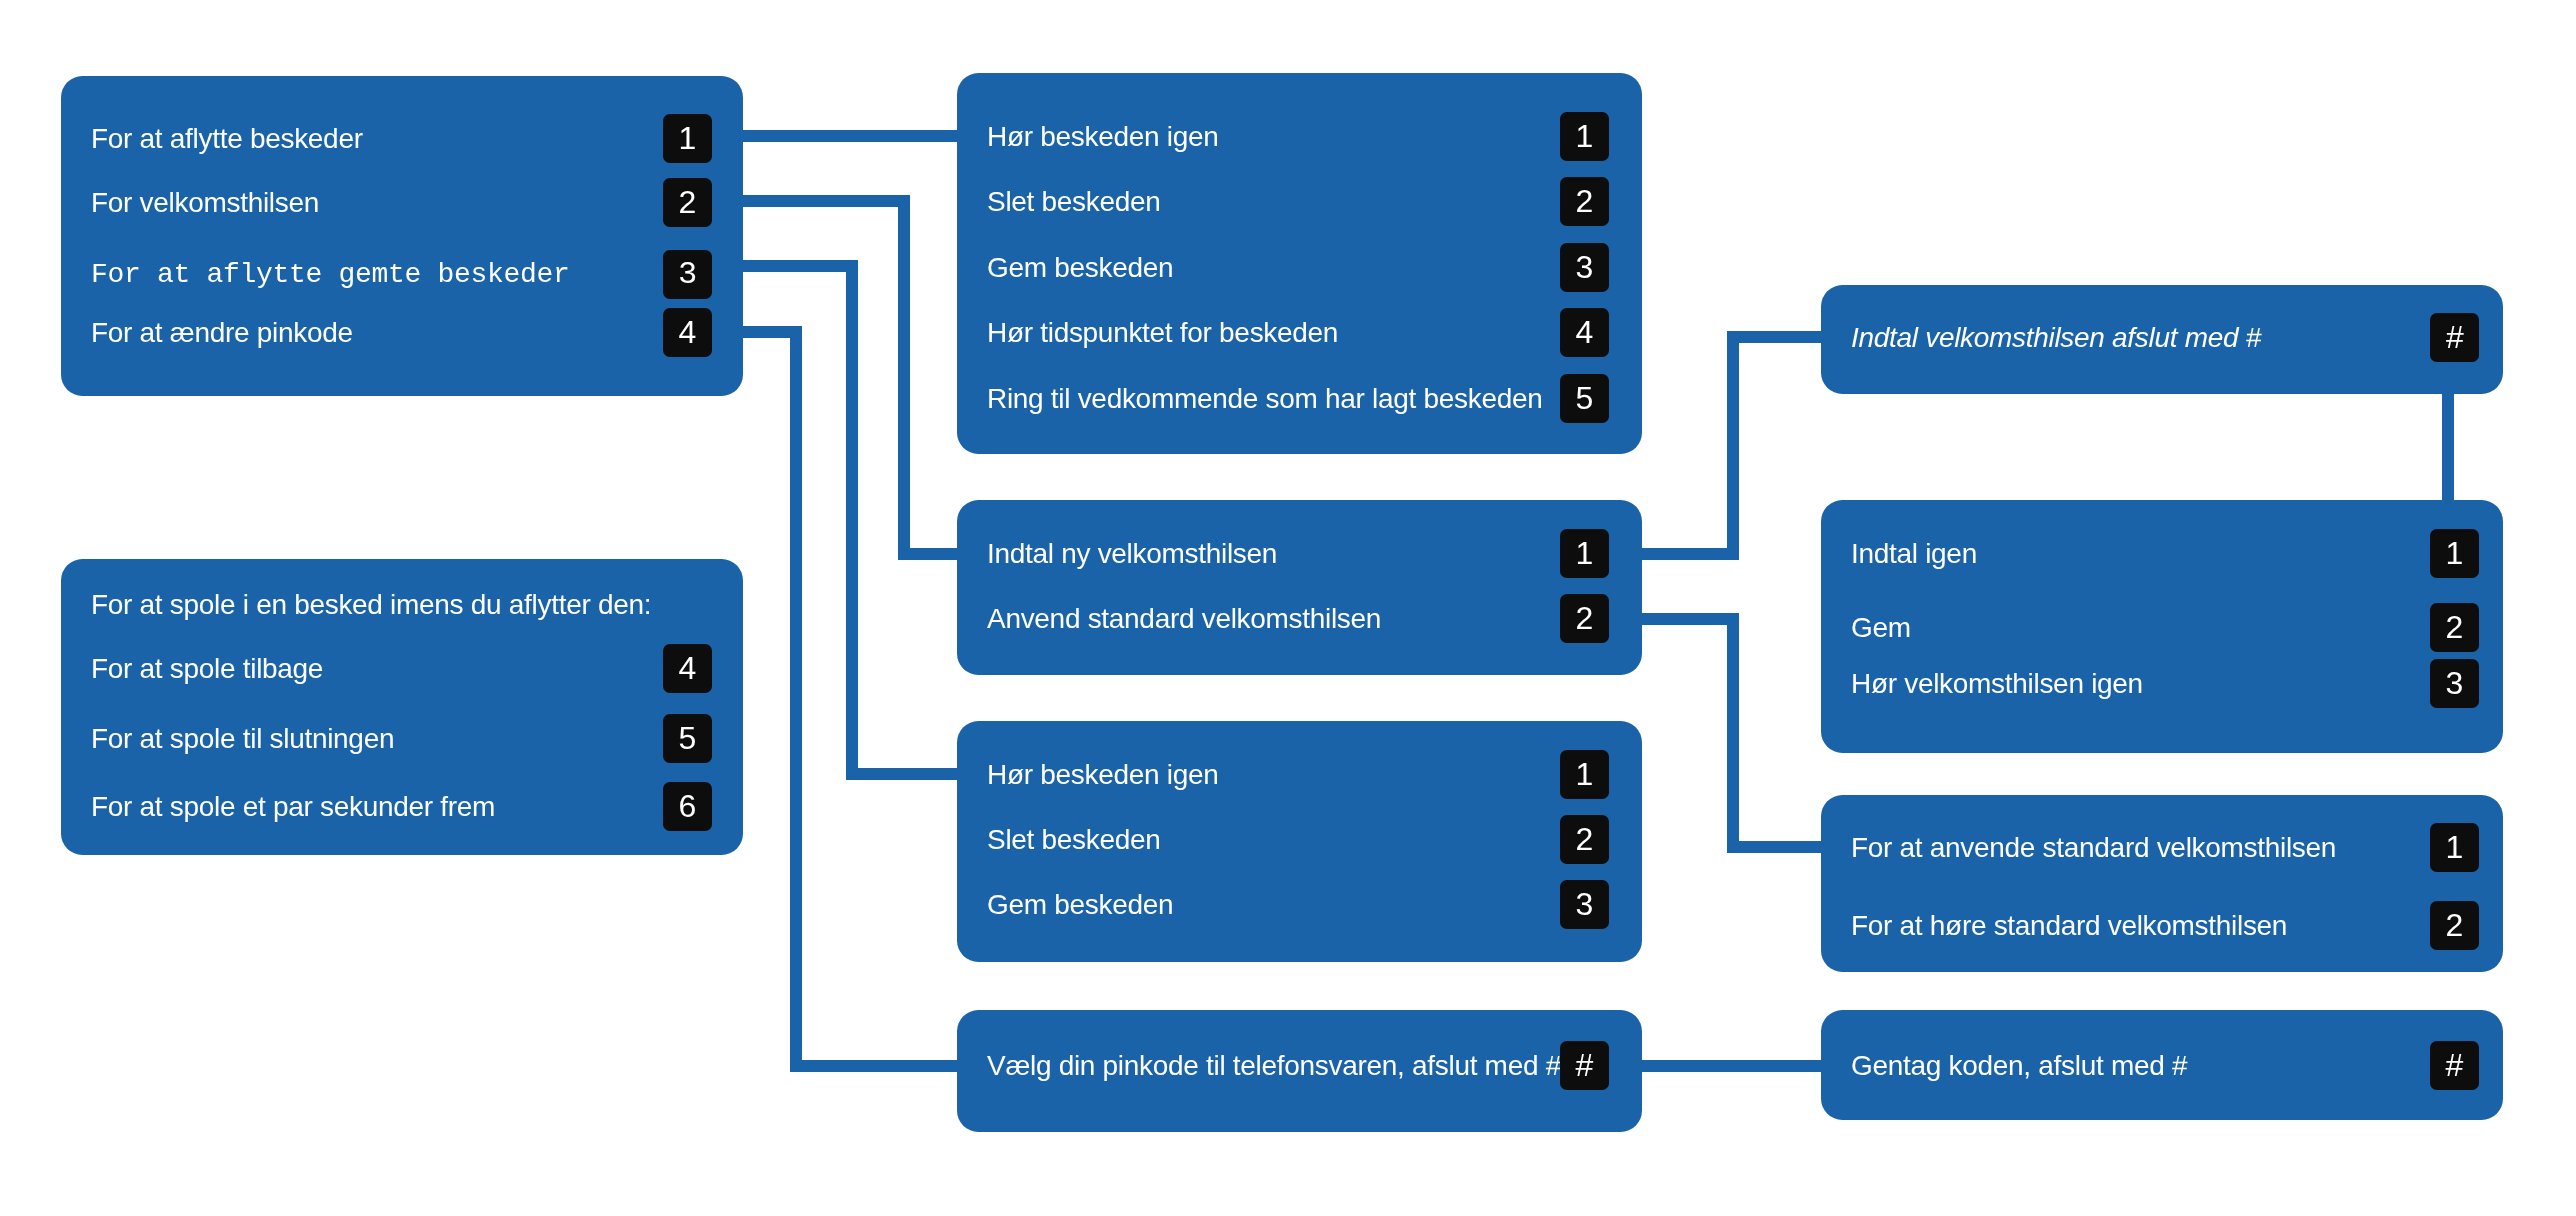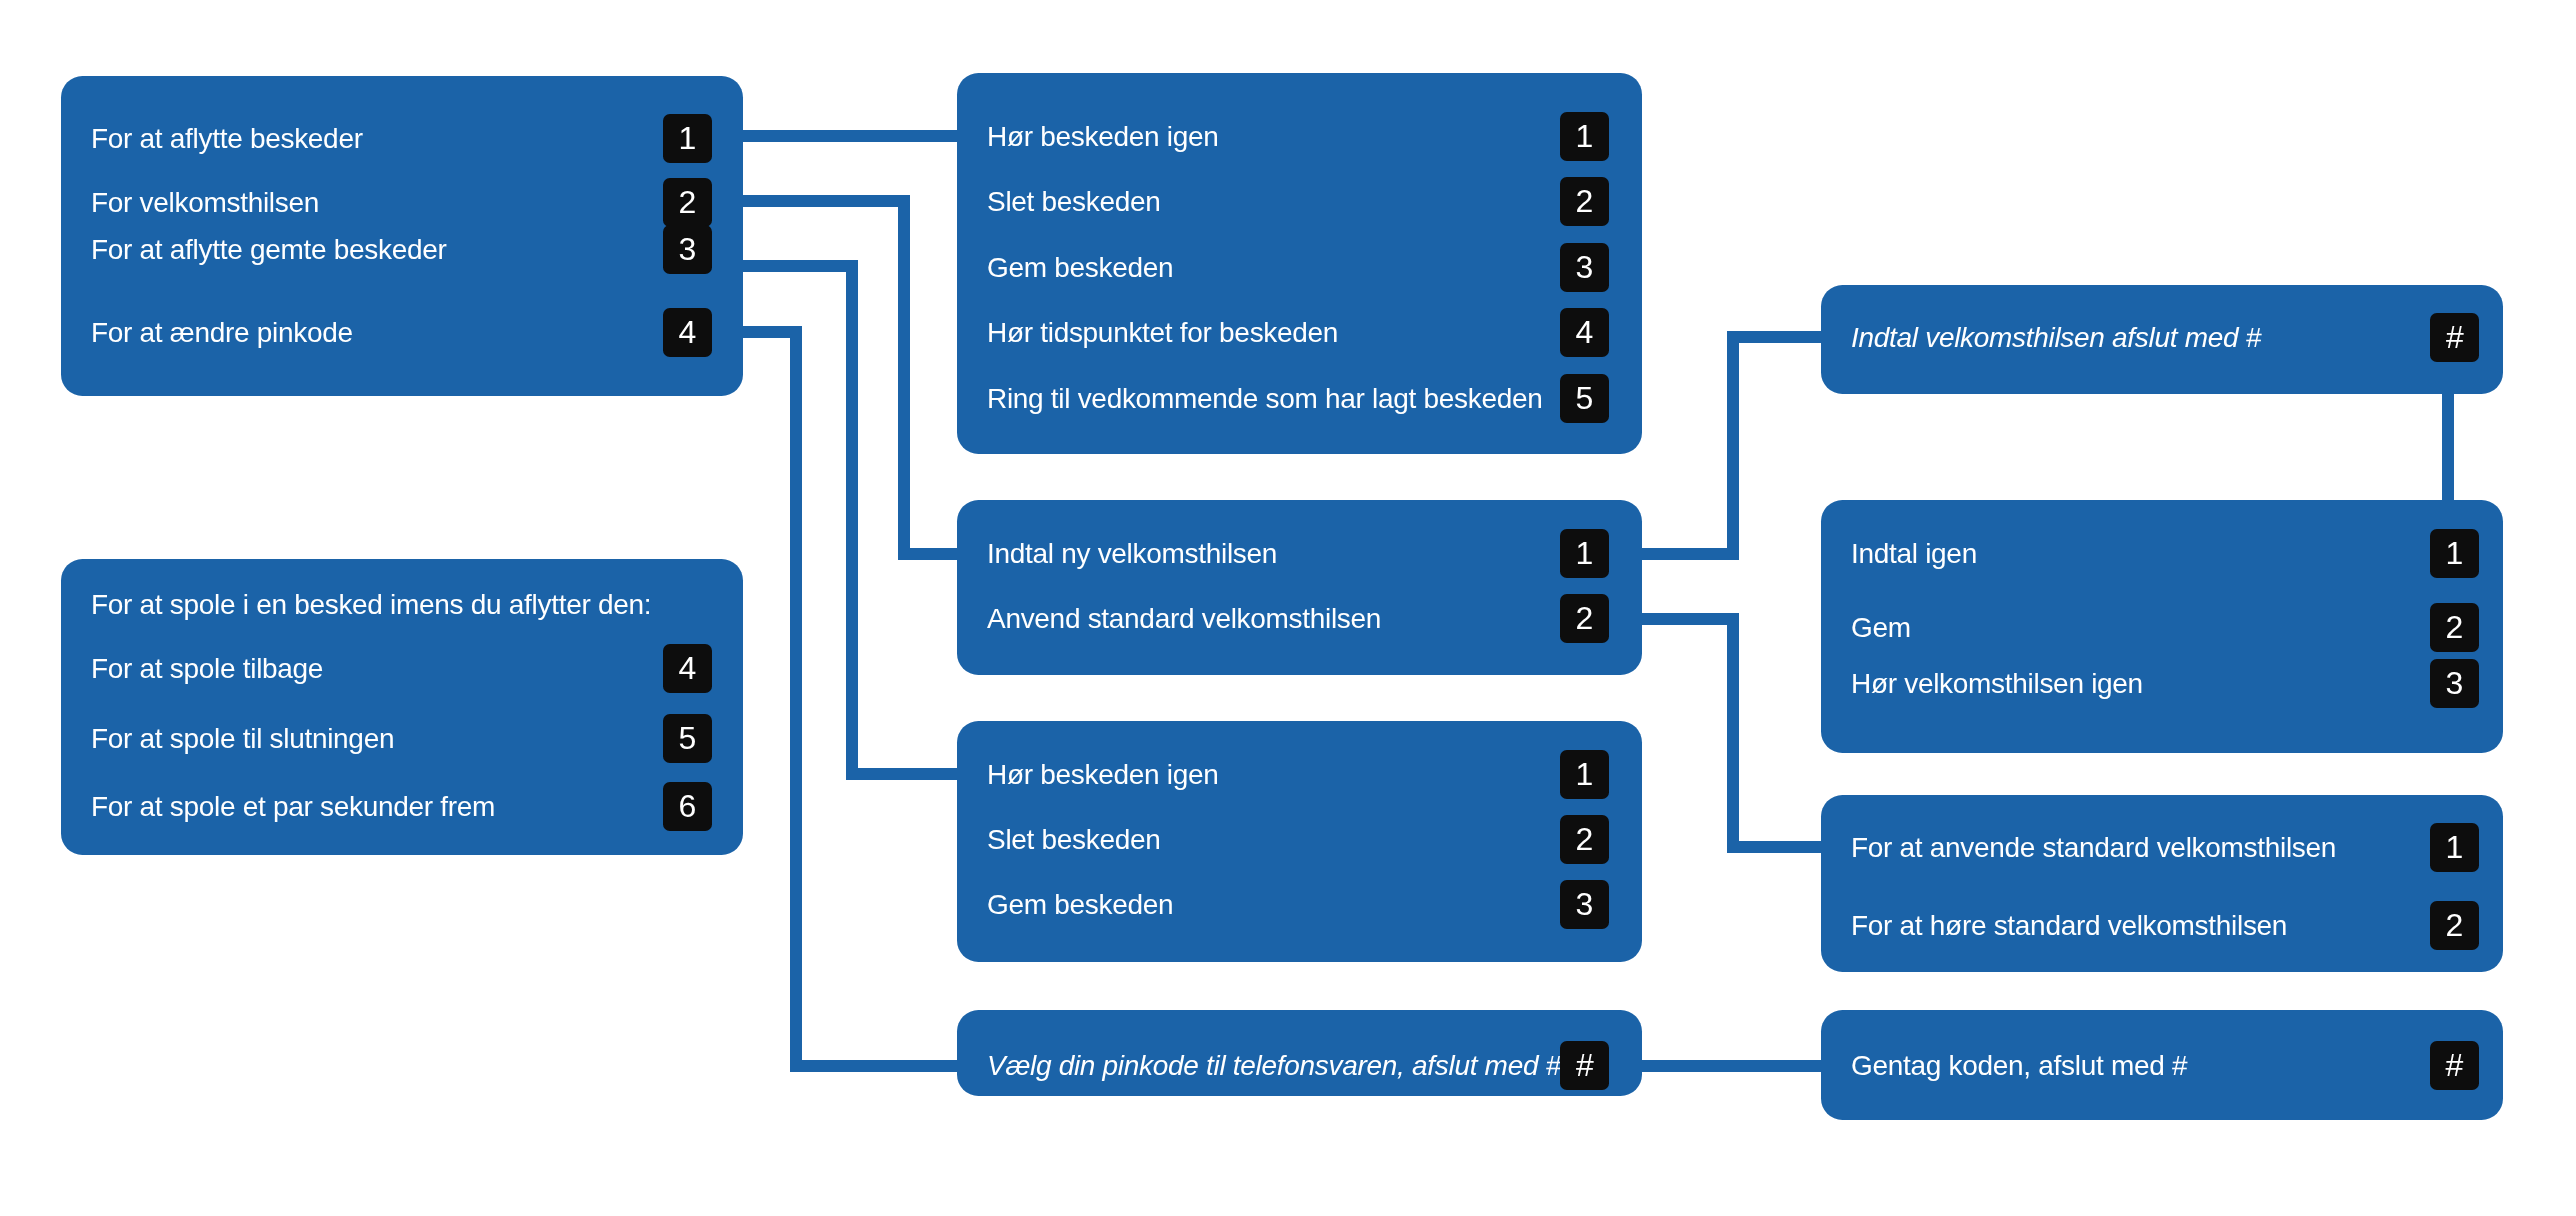--- a/index.html
+++ b/index.html
@@ -92,21 +92,21 @@
 
   <div class="box" style="left:61px; top:76px; width:682px; height:320px;">
     <div class="row" style="top:38px;">
       <span class="label">For at aflytte beskeder</span>
       <span class="badge left-col">1</span>
     </div>
     <div class="row" style="top:102px;">
       <span class="label">For velkomsthilsen</span>
       <span class="badge left-col">2</span>
     </div>
-    <div class="row" style="top:149px;">
+    <div class="row" style="top:174px;font-family:Liberation Mono, monospace;">
       <span class="label">For at aflytte gemte beskeder</span>
       <span class="badge left-col">3</span>
     </div>
     <div class="row" style="top:232px;">
       <span class="label">For at ændre pinkode</span>
       <span class="badge left-col">4</span>
     </div>
   </div>
 
   <div class="box" style="left:61px; top:559px; width:682px; height:296px;">
@@ -169,21 +169,21 @@
     <div class="row" style="top:94px;">
       <span class="label">Slet beskeden</span>
       <span class="badge mid-col">2</span>
     </div>
     <div class="row" style="top:159px;">
       <span class="label">Gem beskeden</span>
       <span class="badge mid-col">3</span>
     </div>
   </div>
 
-  <div class="box" style="left:957px; top:1010px; width:685px; height:86px;font-style:italic;">
+  <div class="box" style="left:957px; top:1010px; width:685px; height:122px;">
     <div class="row" style="top:31px;">
       <span class="label">Vælg din pinkode til telefonsvaren, afslut med #</span>
       <span class="badge mid-col">#</span>
     </div>
   </div>
 
   <div class="box" style="left:1821px; top:285px; width:682px; height:109px;">
     <div class="row" style="top:28px;font-style:italic;">
       <span class="label">Indtal velkomsthilsen afslut med #</span>
       <span class="badge right-col">#</span>

